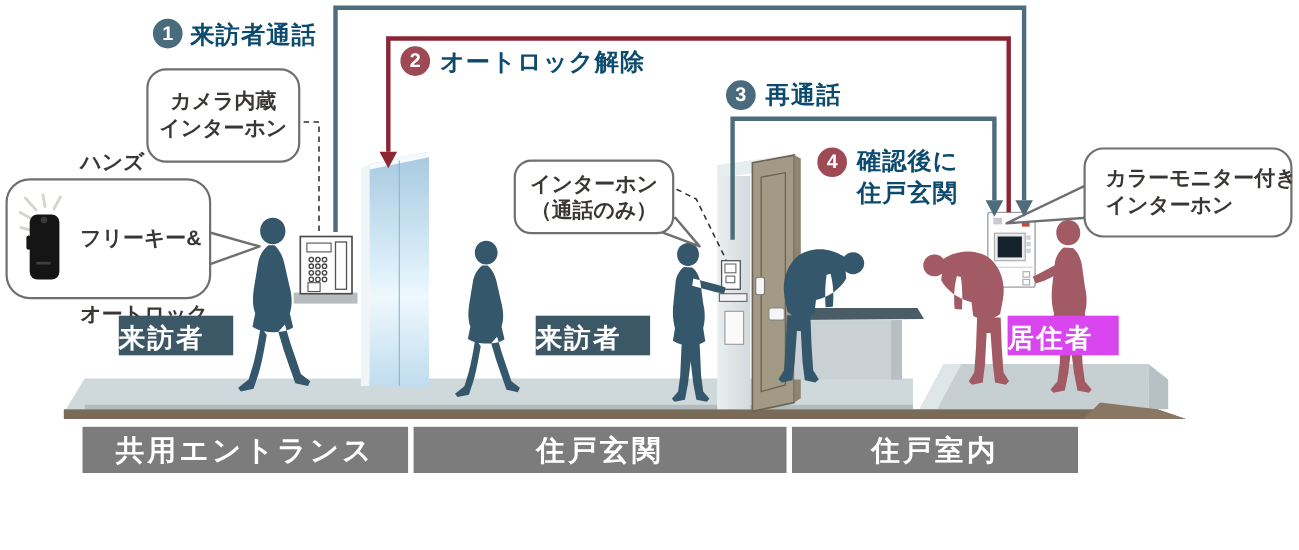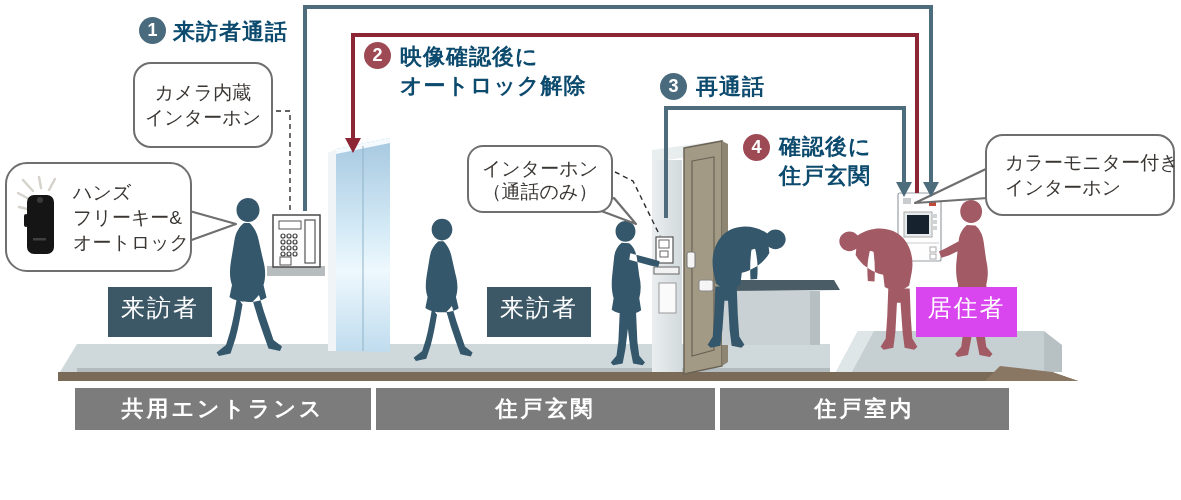--- a/index.html
+++ b/index.html
@@ -12,34 +12,34 @@
     position:absolute;width:27px;height:27px;border-radius:50%;
     color:#fff;font-weight:bold;font-size:18px;line-height:27px;text-align:center;z-index:3;
   }
   .step-text{
     position:absolute;font-weight:bold;color:#0c4a6e;font-size:22px;line-height:29px;
     letter-spacing:1px;white-space:nowrap;z-index:3;
   }
   .bubble{
     position:absolute;background:#fff;border:2.5px solid #6f6f6f;border-radius:18px;
     display:flex;flex-direction:column;justify-content:center;align-items:center;
-    font-weight:normal;color:#3a3633;z-index:2;box-sizing:border-box;
+    font-weight:bold;color:#3a3633;z-index:2;box-sizing:border-box;
   }
   .bubble .l{font-size:19px;line-height:25px;white-space:nowrap;}
   .bubble .l.small{font-size:19px;line-height:21px;}
   .bubble.row{flex-direction:row;justify-content:flex-start;align-items:center;gap:10px;padding-left:10px;}
   .bubble.left-align{align-items:flex-start;padding-left:18px;}
-  .textcol{display:flex;flex-direction:column;align-items:flex-start;}
+  .textcol{display:flex;flex-direction:column;align-items:flex-start;gap:44px;}
   .person-label{
-    position:absolute;height:50px;line-height:41px;text-align:center;color:#fff;
-    font-weight:normal;font-size:24px;letter-spacing:2px;z-index:2;
+    position:absolute;height:36px;line-height:41px;color:#fff;
+    font-weight:bold;font-size:24px;letter-spacing:2px;z-index:2;
   }
   .zone-bar{
     position:absolute;top:388px;height:42px;line-height:42px;background:#7c7c7c;color:#fff;
-    text-align:center;font-weight:bold;font-size:22px;letter-spacing:3px;z-index:2;
+    text-align:center;font-weight:bold;font-size:26px;letter-spacing:3px;z-index:2;
   }
 </style>
 </head>
 <body>
 
 <div class="stage">
 
   <svg class="scene" width="1181" height="500" viewBox="0 0 1181 500">
     <defs>
       <linearGradient id="glassGrad" x1="0" y1="0" x2="0" y2="1">
@@ -192,21 +192,20 @@
       <path d="M666,218 V108 H904 V182" stroke="#4d6d7d" stroke-width="4"></path>
       <polygon points="896,182 912,182 904,197" fill="#4d6d7d"></polygon>
     </g>
   </svg>
 
   <div class="badge" style="left:139px;top:17px;background:#4a6b7d">1</div>
   <div class="step-text" style="left:173px;top:17px">来訪者通話</div>
 
   <div class="badge" style="left:364px;top:42px;background:#9d4a55">2</div>
   <div class="step-text" style="left:400px;top:42px">
-    <div>映像確認後に</div>
     <div>オートロック解除</div>
   </div>
 
   <div class="badge" style="left:660px;top:73px;background:#4a6b7d">3</div>
   <div class="step-text" style="left:696px;top:72px">再通話</div>
 
   <div class="badge" style="left:743px;top:134px;background:#9d4a55">4</div>
   <div class="step-text" style="left:779px;top:132px">
     <div>確認後に</div>
     <div>住戸玄関</div>
@@ -247,15 +246,15 @@
     <div class="l">カラーモニター付き</div>
     <div class="l">インターホン</div>
   </div>
 
   <div class="person-label" style="left:108px;top:287px;width:104px;background:#3c5866">来訪者</div>
   <div class="person-label" style="left:487px;top:287px;width:104px;background:#3c5866">来訪者</div>
   <div class="person-label" style="left:916px;top:287px;width:101px;background:#d946ef">居住者</div>
 
   <div class="zone-bar" style="left:75px;width:296px">共用エントランス</div>
   <div class="zone-bar" style="left:376px;width:339px">住戸玄関</div>
-  <div class="zone-bar" style="left:720px;width:289px">住戸室内</div>
+  <div class="zone-bar" style="left:720px;width:260px">住戸室内</div>
 
 </div>
 
 </body></html>

